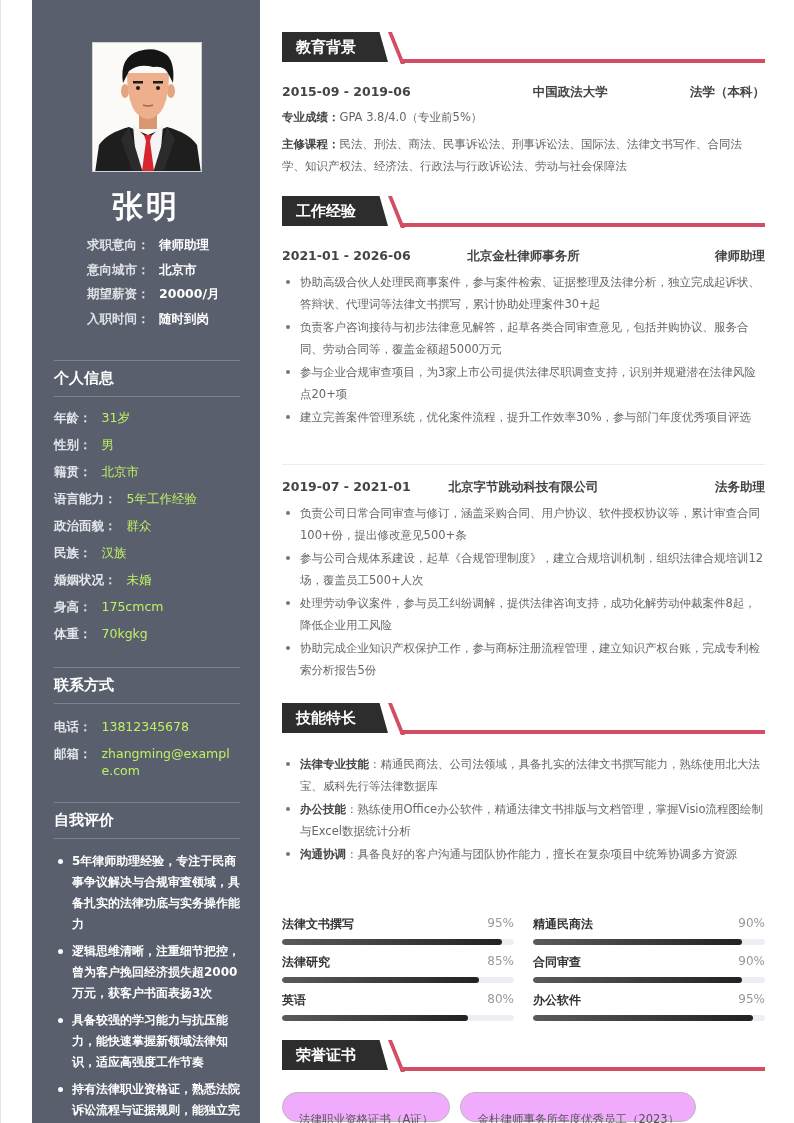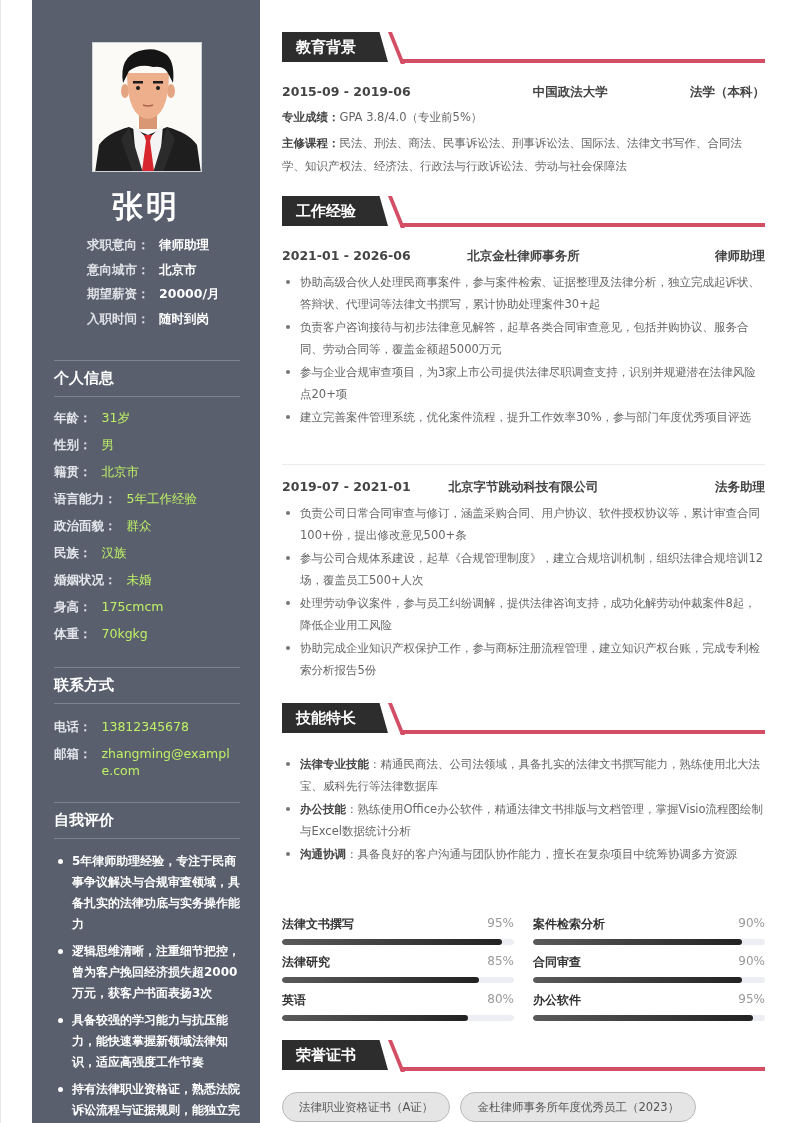--- a/index.html
+++ b/index.html
@@ -51,21 +51,21 @@
   .divider { position: absolute; left: 0; width: 483px; height: 1px; background: #ececec; }
 
   .skill-bar { position: absolute; width: 232px; }
   .skill-bar .top { display: flex; justify-content: space-between; font-size: 12px; height: 18px; }
   .skill-bar .top .nm { font-weight: bold; color: #333; }
   .skill-bar .top .pc { color: #999; }
   .skill-bar .track { margin-top: 5px; height: 6px; background: #eceef3; border-radius: 3px; overflow: hidden; }
   .skill-bar .fill { height: 6px; border-radius: 3px; background: linear-gradient(90deg, #5a5a5a, #222); }
 
   .certs { position: absolute; left: 0; top: 1092px; display: flex; gap: 10px; }
-  .cert { border: 1px solid #b9b9b9; border-radius: 16px; height: 30px; padding: 0 16px; line-height: 28px; font-size: 11.5px; color: #555; background: #e5e5e5; }
+  .cert { border: 1px solid #b9b9b9; border-radius: 16px; height: 30px; padding: 12px 16px; line-height: 28px; font-size: 11.5px; color: #555; background: #f0abfc; }
 </style>
 </head>
 <body>
 
 <div class="page">
 
   <aside class="sidebar">
     <div class="photo">
       <svg width="110" height="130" viewBox="0 0 110 130">
         <rect width="110" height="130" fill="#fbfaf7"></rect>
@@ -188,21 +188,21 @@
       <div class="tag">教育背景</div>
       <div class="slash"></div>
       <div class="line"></div>
     </div>
     <div class="edu-row" style="top:84px;">
       <span>2015-09 - 2019-06</span>
       <span style="margin-left:40px;">中国政法大学</span>
       <span>法学（本科）</span>
     </div>
     <div class="text-line" style="top:106px;"><b>专业成绩：</b><span>GPA 3.8/4.0（专业前5%）</span></div>
-    <div class="text-line" style="top:133px;font-family:Liberation Mono, monospace;"><b>主修课程：</b><span>民法、刑法、商法、民事诉讼法、刑事诉讼法、国际法、法律文书写作、合同法</span></div>
+    <div class="text-line" style="top:133px;"><b>主修课程：</b><span>民法、刑法、商法、民事诉讼法、刑事诉讼法、国际法、法律文书写作、合同法</span></div>
     <div class="text-line" style="top:155px;"><span>学、知识产权法、经济法、行政法与行政诉讼法、劳动与社会保障法</span></div>
 
     <div class="sec-head" style="top:196px;">
       <div class="tag">工作经验</div>
       <div class="slash"></div>
       <div class="line"></div>
     </div>
 
     <div class="job-head" style="top:248px;">
       <span class="date">2021-01 - 2026-06</span>
@@ -245,21 +245,21 @@
       <div class="top">
           <span class="nm">法律文书撰写</span>
           <span class="pc">95%</span>
         </div>
       <div class="track">
           <div class="fill" style="width: 95%;"></div>
         </div>
     </div>
     <div class="skill-bar" style="left:251px; top:916px;">
       <div class="top">
-          <span class="nm">案件检索分析</span>
+          <span class="nm">精通民商法</span>
           <span class="pc">90%</span>
         </div>
       <div class="track">
           <div class="fill" style="width: 90%;"></div>
         </div>
     </div>
     <div class="skill-bar" style="left:0; top:954px;">
       <div class="top">
           <span class="nm">法律研究</span>
           <span class="pc">85%</span>

